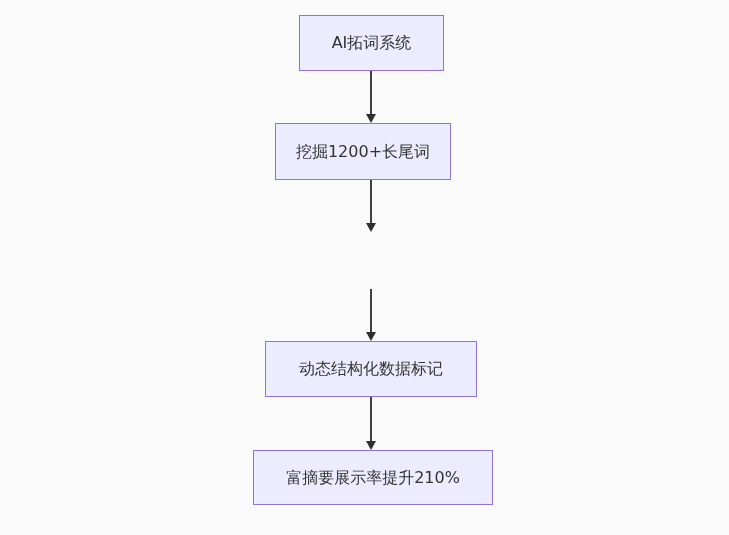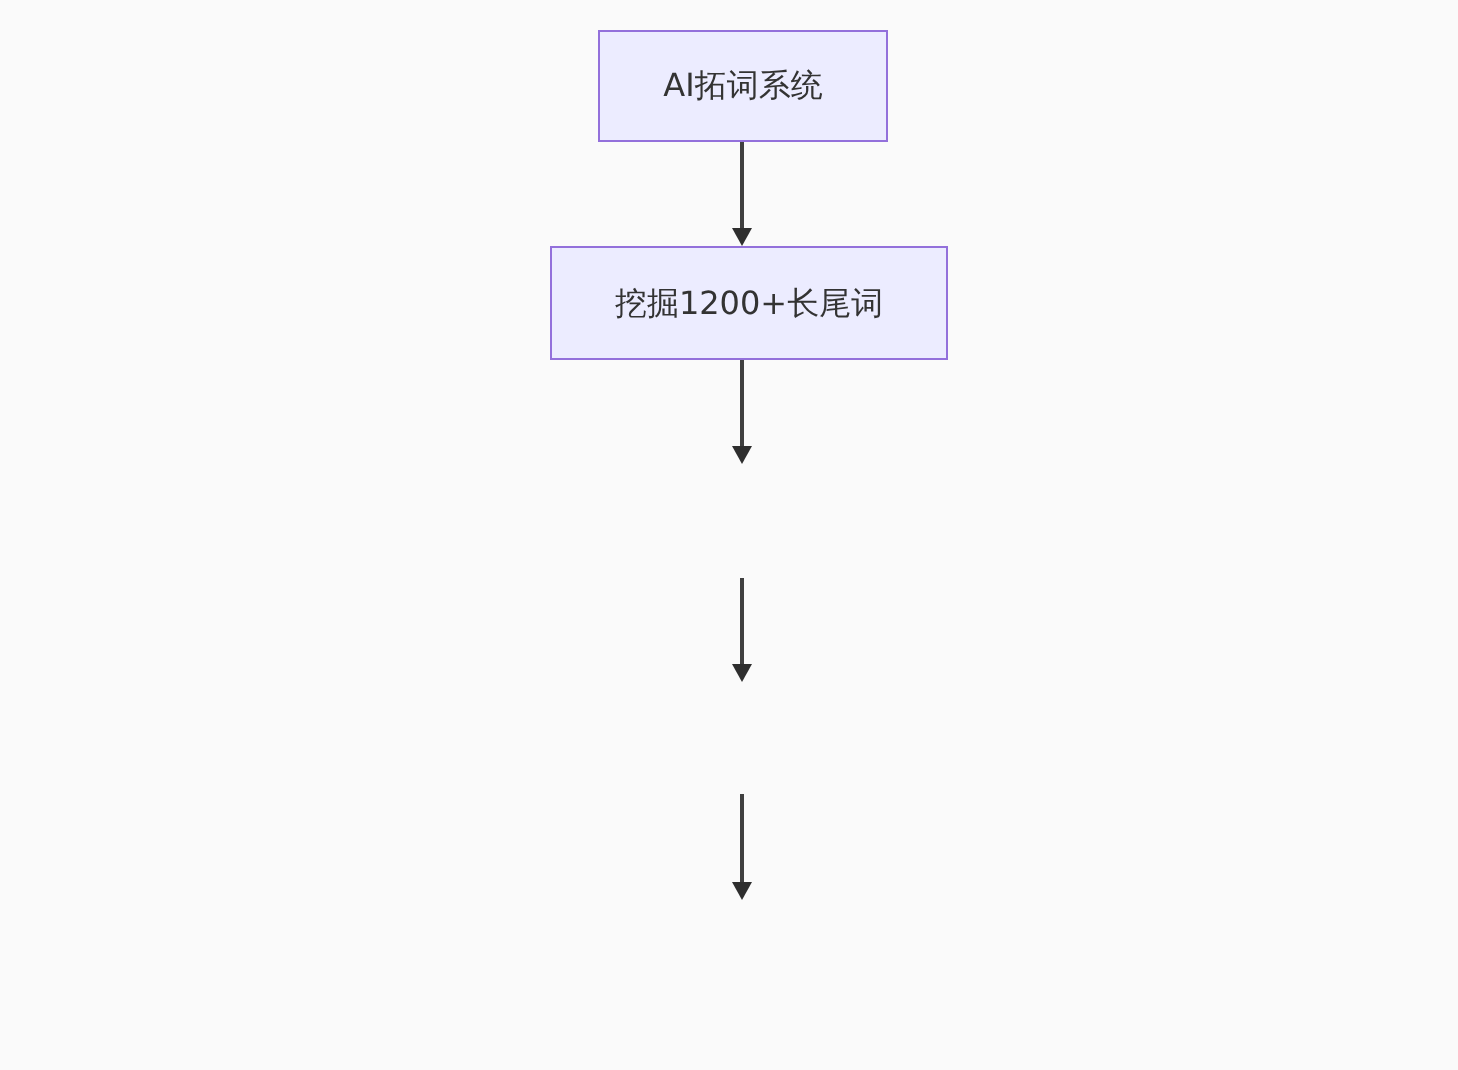--- a/index.html
+++ b/index.html
@@ -24,21 +24,21 @@
     display: flex;
     align-items: center;
     justify-content: center;
     color: #333333;
     font-size: 16px;
     line-height: 1.2;
     text-align: center;
     white-space: nowrap;
   }
   .n1 { left: 299px; top: 15px;  width: 145px; height: 56px; }
-  .n2 { left: 275px; top: 123px; width: 199px; height: 57px; }
+  .n2 { left: 275px; top: 123px; width: 176px; height: 57px; }
   .n3 { left: 261px; top: 232px; width: 219px; height: 57px; }
   .n4 { left: 265px; top: 341px; width: 212px; height: 56px; }
   .n5 { left: 253px; top: 450px; width: 240px; height: 55px; }
 
   .arrow {
     position: absolute;
     left: 371px;
     width: 12px;
     transform: translateX(-50%);
     display: flex;
@@ -85,20 +85,26 @@
     <span class="arrow-line"></span>
     <span class="arrow-head"></span>
   </div>
 
 
   <div class="arrow a3">
     <span class="arrow-line"></span>
     <span class="arrow-head"></span>
   </div>
 
+  <div class="flow-node n4">
+    <span>动态结构化数据标记</span>
+  </div>
 
   <div class="arrow a4">
     <span class="arrow-line"></span>
     <span class="arrow-head"></span>
   </div>
 
+  <div class="flow-node n5">
+    <span>富摘要展示率提升210%</span>
+  </div>
 
 </div>
 
 </body></html>

